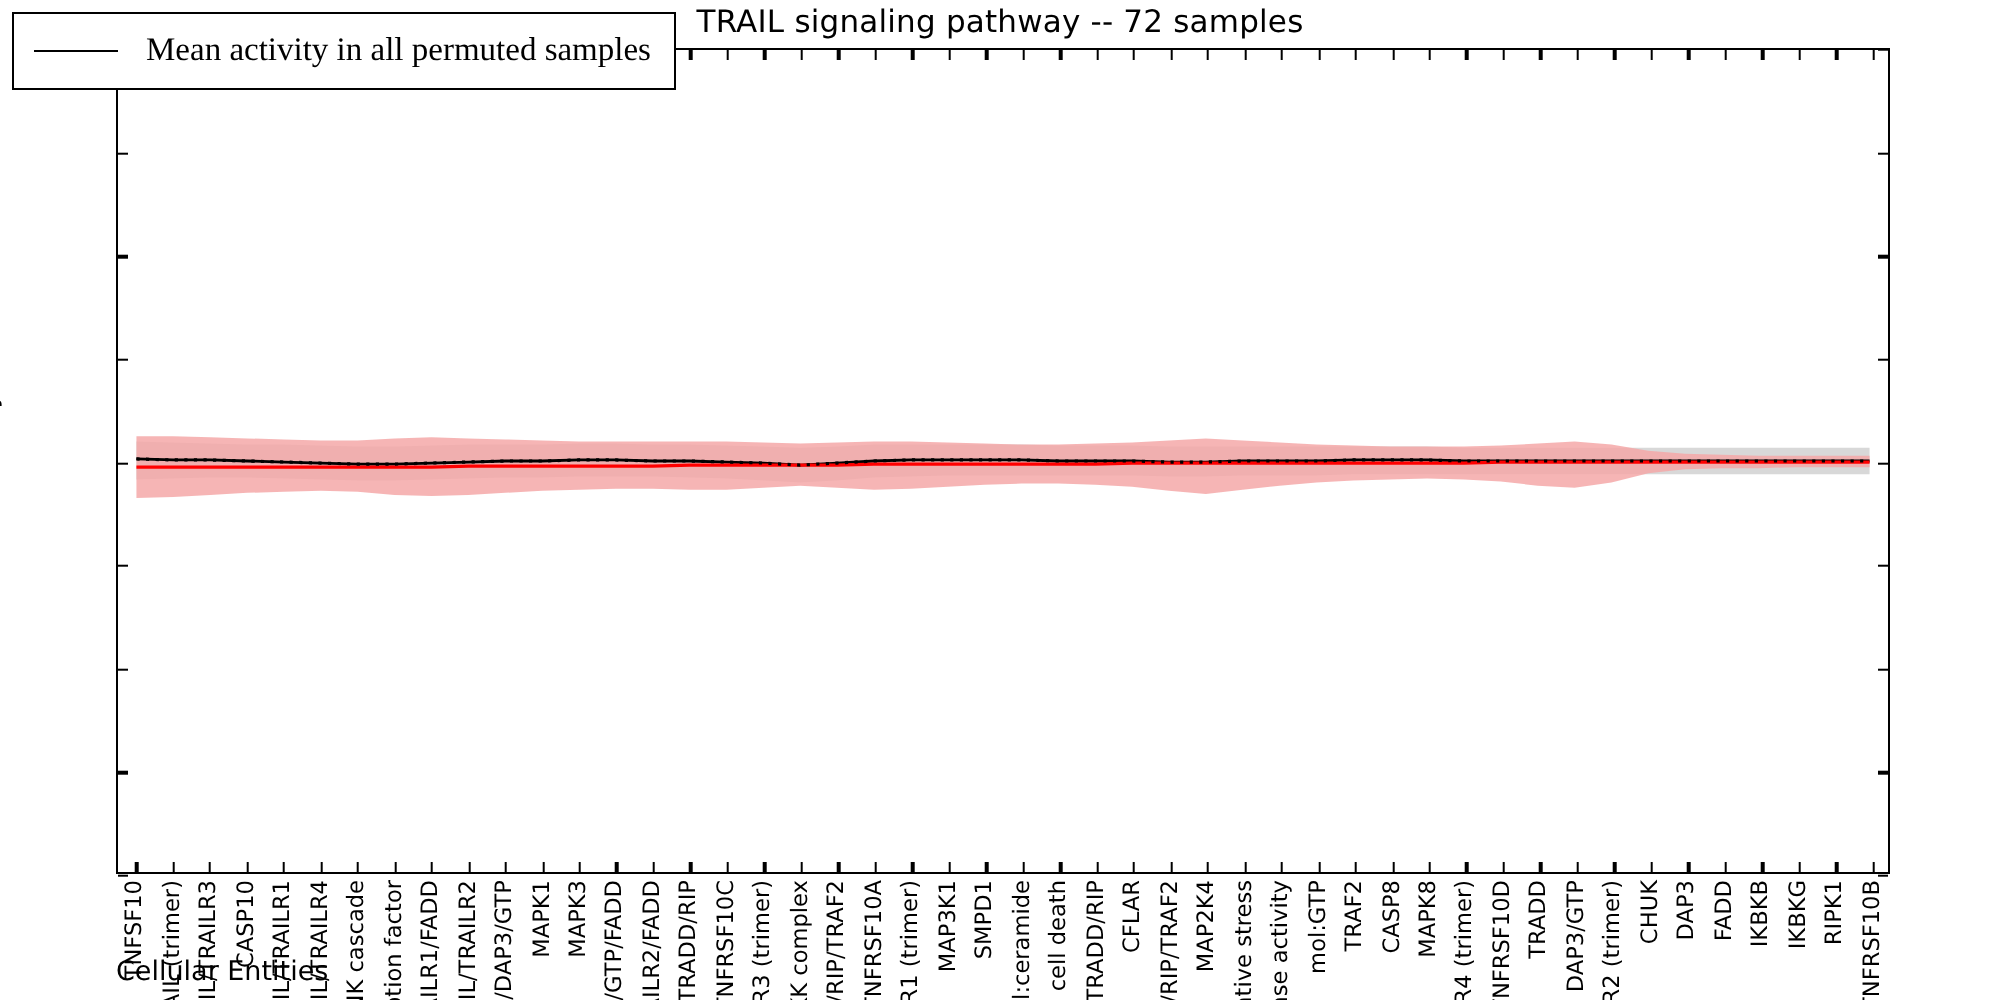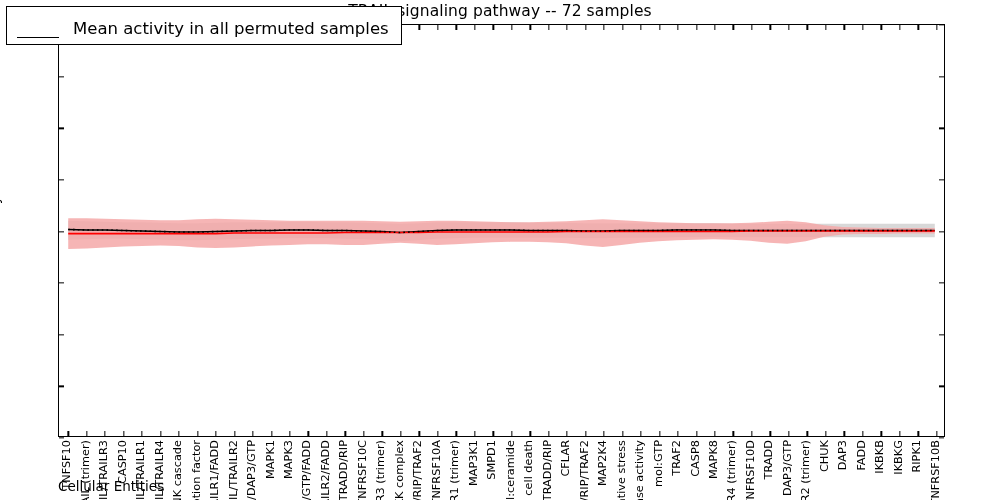--- a/index.html
+++ b/index.html
@@ -26,21 +26,21 @@
   .xtickmark.t{bottom:auto;top:0;}
   .xlab{position:absolute;top:3px;font-size:11.3px;white-space:nowrap;
         transform-origin:left top;transform:rotate(-90deg) translate(-100%,-50%);
         line-height:1;}
   #xlabel{position:absolute;left:58px;width:887px;top:478px;text-align:left;
           font-size:13.5px;}
 
   
   #legend{position:absolute;left:6px;top:6px;border:1.2px solid #000;
           background:#fff;padding:5px 12px 6px 10px;}
-  .lgrow{display:flex;align-items:flex-end;height:26px;}
+  .lgrow{display:flex;align-items:center;height:26px;font-family:Liberation Serif, serif;}
   .lgline{width:42px;height:0;border-top:1.6px solid #000;margin-right:14px;}
   .lgline.red{border-top-color:#ff0000;}
   .lgtext{font-size:16.5px;}
 
   
   svg.layer{position:absolute;left:0;top:0;width:100%;height:100%;display:block;}
 </style>
 </head>
 <body>
 

